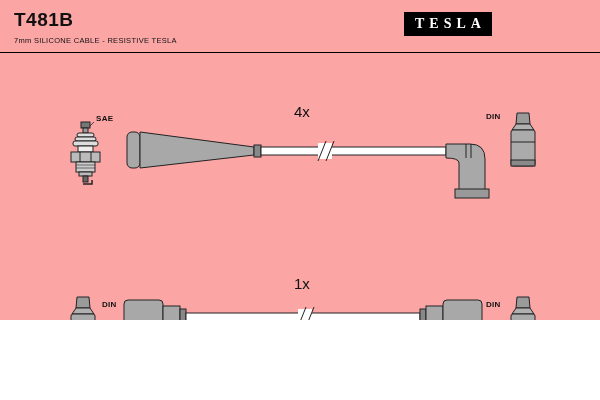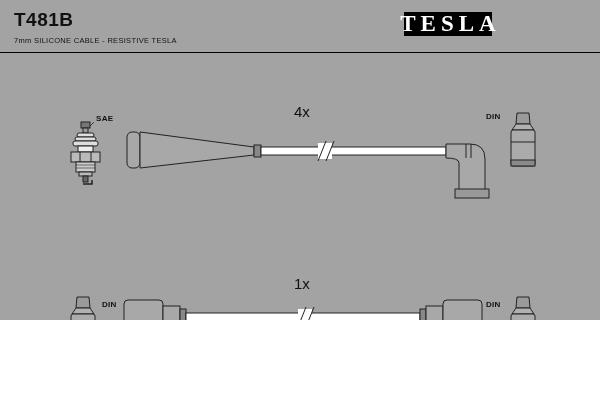--- a/index.html
+++ b/index.html
@@ -1,36 +1,36 @@
 <!DOCTYPE html>
 <html><head>
 <meta charset="utf-8">
 <style>
   html,body{margin:0;padding:0;background:#fff;}
   .page{
-    position:relative;width:600px;height:320px;background:#a3a3a3;
+    position:relative;width:600px;height:320px;background:#fca5a5;
     font-family:"Liberation Sans",sans-serif;color:#111;overflow:hidden;
   }
   .header{
     position:absolute;top:0;left:0;width:600px;height:53px;
     border-bottom:1.5px solid #000;box-sizing:border-box;
   }
   .part-number{
     position:absolute;top:9px;left:14px;
     font-size:19px;font-weight:bold;letter-spacing:0.5px;
   }
   .subtitle{
     position:absolute;top:36px;left:14px;
     font-size:7.5px;letter-spacing:0.3px;
   }
   .logo{
     position:absolute;top:12px;right:108px;width:88px;height:24px;
     background:#000;color:#fff;display:flex;align-items:center;justify-content:center;
     font-family:"Liberation Serif",serif;font-weight:bold;
-    font-size:23px;letter-spacing:5px;padding-left:5px;box-sizing:border-box;
+    font-size:14px;letter-spacing:5px;padding-left:5px;box-sizing:border-box;
   }
   .diagram{position:absolute;top:53px;left:0;}
   svg text{font-family:"Liberation Sans",sans-serif;fill:#111;}
   svg text.label{font-size:8px;font-weight:bold;letter-spacing:0.3px;}
   svg text.qty{font-size:15px;}
   .shape{stroke:#222;stroke-width:1;}
 </style>
 </head>
 <body>
 

